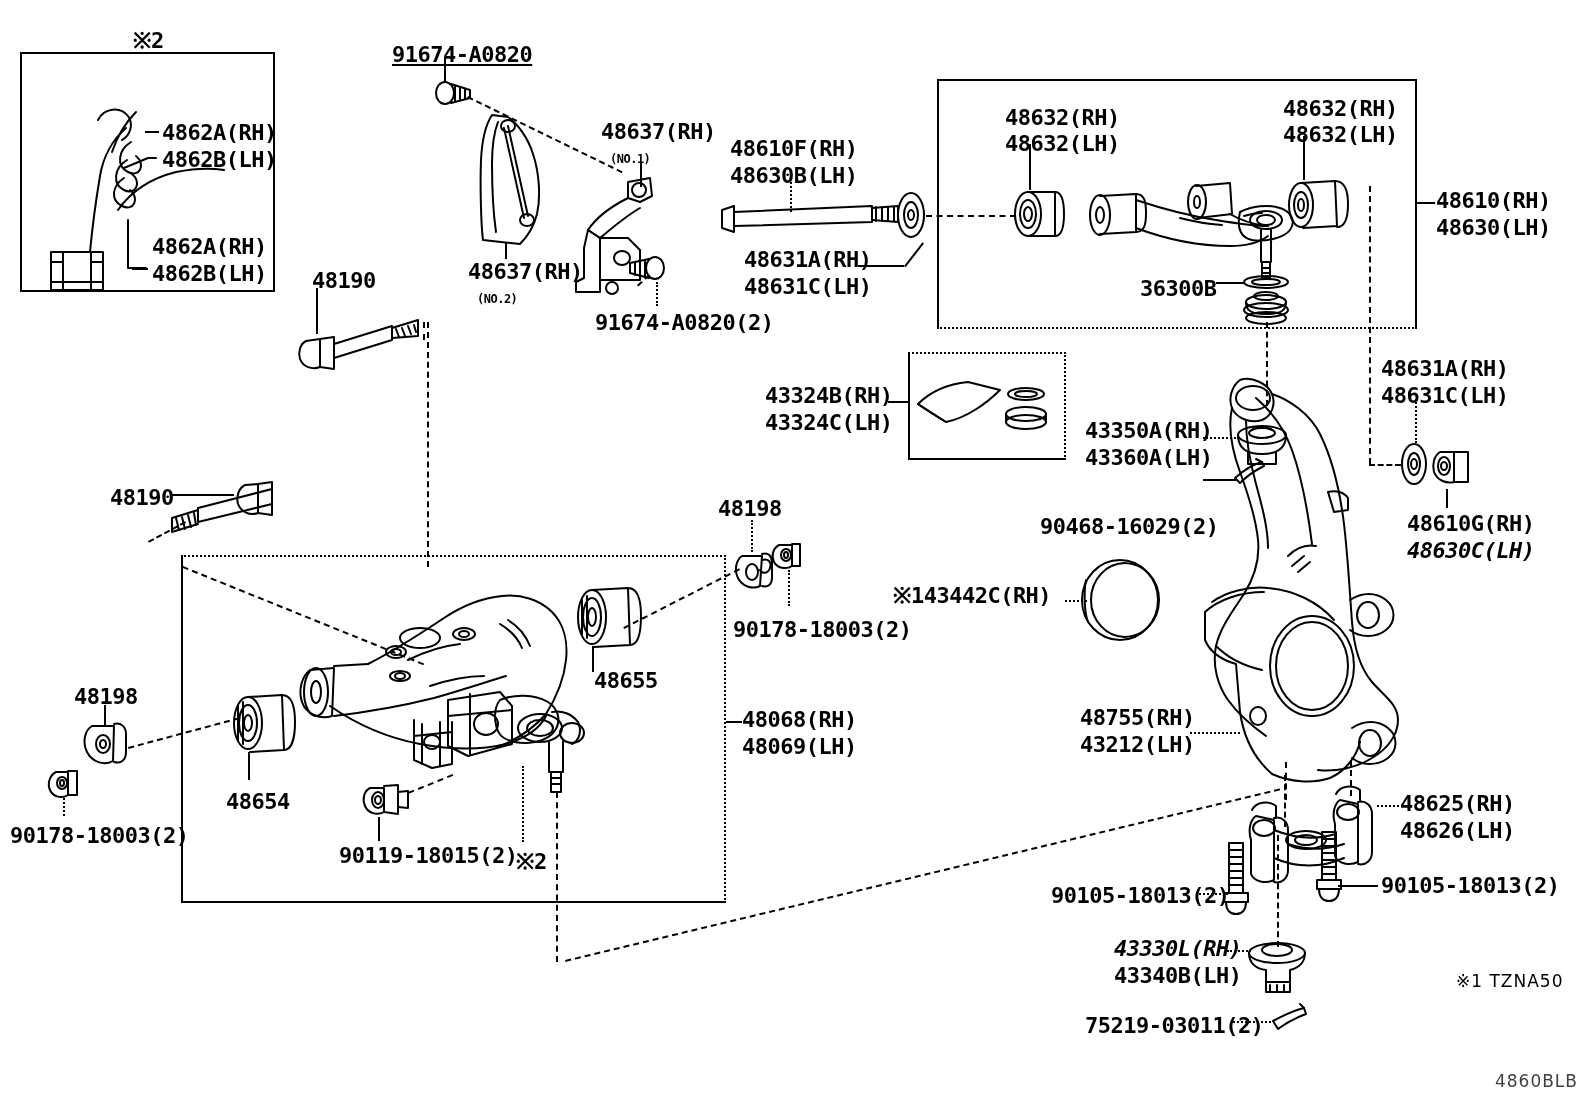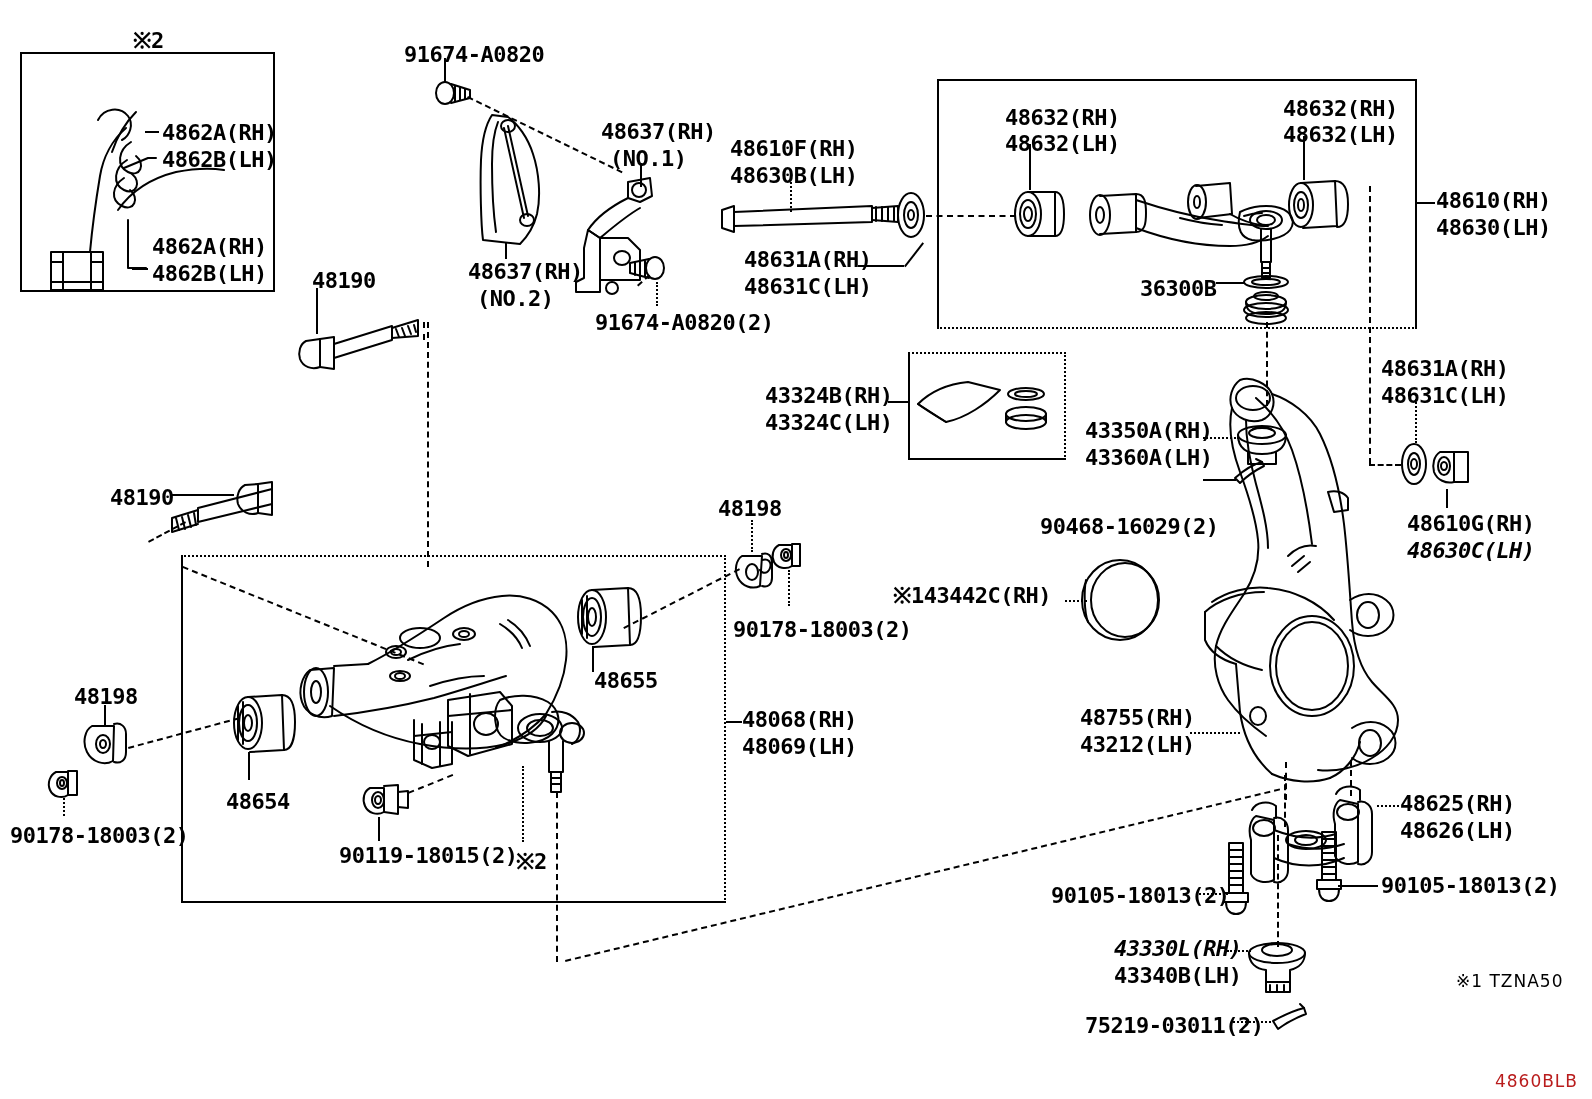--- a/index.html
+++ b/index.html
@@ -19,21 +19,21 @@
   .lbl {
     position: absolute;
     font-family: "DejaVu Sans Mono", "Liberation Mono", monospace;
     font-size: 22px;
     font-weight: 700;
     letter-spacing: -0.5px;
     line-height: 26px;
     white-space: pre;
     color: #000;
   }
-  .lbl.sm { font-size: 22px; line-height: 22px; }
+  .lbl.sm { font-size: 12px; line-height: 22px; }
 
   .box {
     position: absolute;
     border: 2px solid #000;
     box-sizing: border-box;
   }
 
   
   .lead {
     position: absolute;
@@ -76,21 +76,21 @@
     height: 1099px;
     pointer-events: none;
   }
   .footer-code {
     position: absolute;
     right: 14px;
     bottom: 8px;
     font-family: "DejaVu Sans", "Liberation Sans", sans-serif;
     font-size: 17px;
     letter-spacing: 1px;
-    color: #b91c1c;
+    color: #404040;
     margin-top: 11px;
   }
   .ref-note {
     position: absolute;
     font-family: "DejaVu Sans", "Liberation Sans", sans-serif;
     font-size: 17px;
     letter-spacing: 1px;
   }
 </style>
 </head>
@@ -585,21 +585,21 @@
 
   <div class="lead dot-h" style="left:1233px; top:1021px; width:38px;"></div>
 
   <div class="lbl" style="left:133px; top:28px;">※2</div>
 
   <div class="lbl" style="left:162px; top:120px;">4862A(RH)</div>
   <div class="lbl" style="left:162px; top:147px;">4862B(LH)</div>
   <div class="lbl" style="left:152px; top:234px;">4862A(RH)</div>
   <div class="lbl" style="left:152px; top:261px;">4862B(LH)</div>
 
-  <div class="lbl" style="left:404px; top:42px;">91674-A0820</div>
+  <div class="lbl" style="left:392px; top:42px;text-decoration:underline;">91674-A0820</div>
 
   <div class="lbl" style="left:601px; top:119px;">48637(RH)</div>
   <div class="lbl sm" style="left:610px; top:148px;">(NO.1)</div>
 
   <div class="lbl" style="left:468px; top:259px;">48637(RH)</div>
   <div class="lbl sm" style="left:477px; top:288px;">(NO.2)</div>
 
   <div class="lbl" style="left:595px; top:310px;">91674-A0820(2)</div>
 
   <div class="lbl" style="left:730px; top:136px;">48610F(RH)</div>

